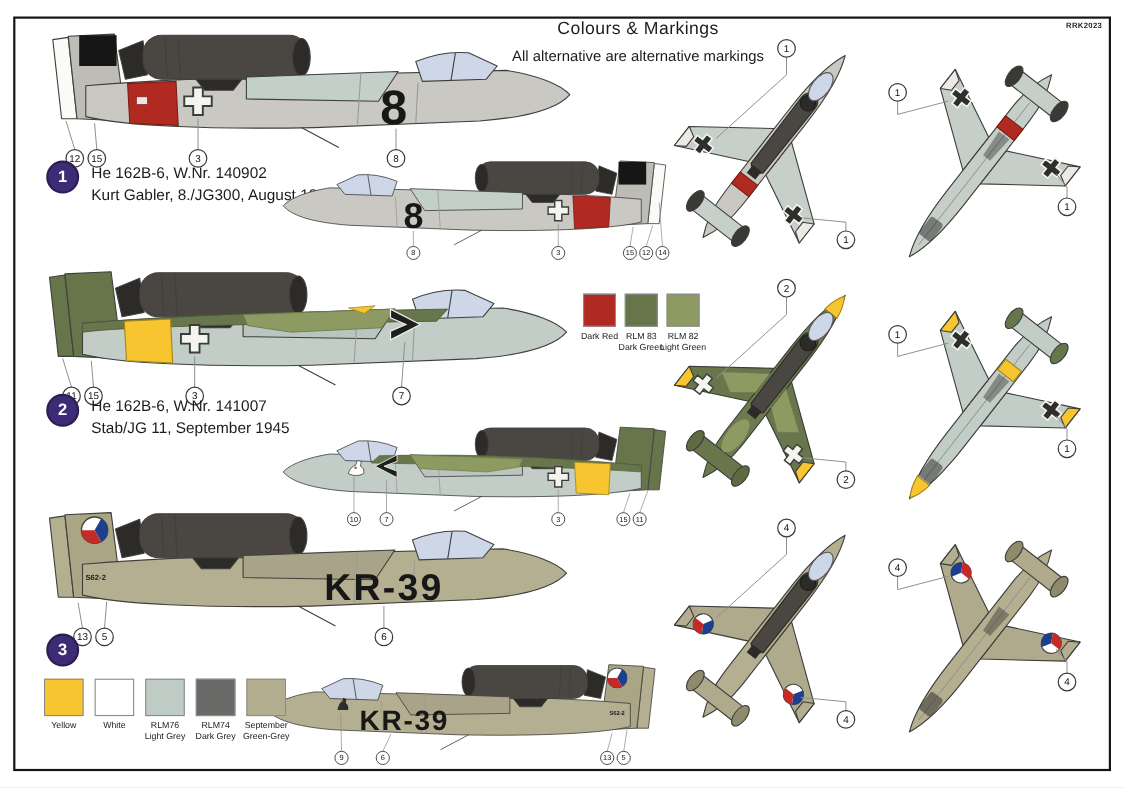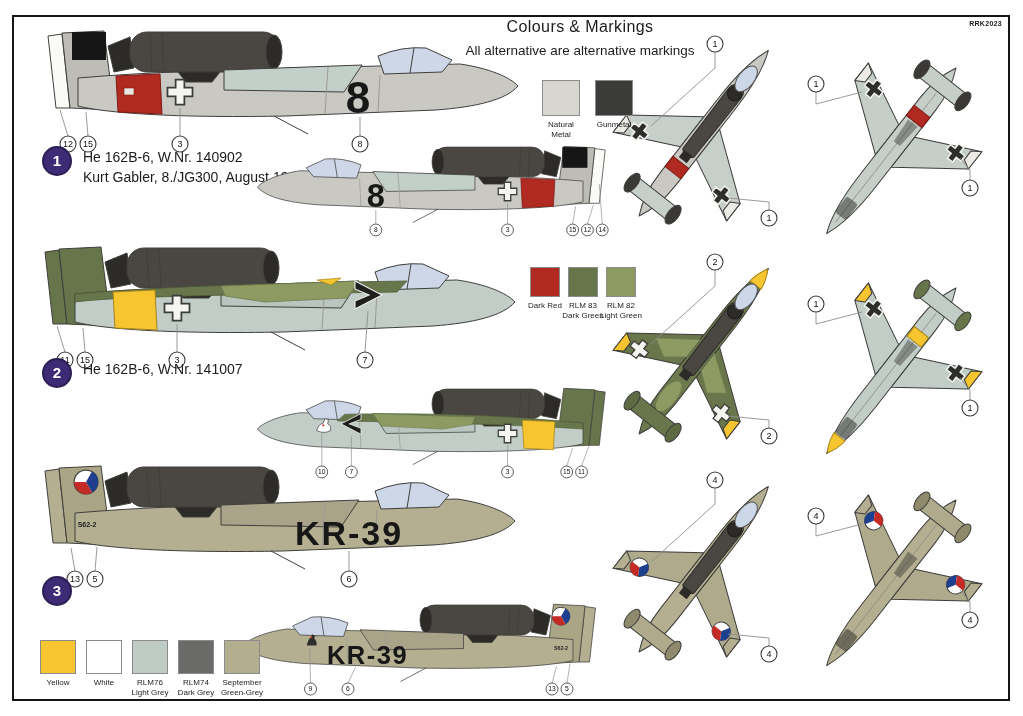--- a/index.html
+++ b/index.html
@@ -5,21 +5,21 @@
   html,body{margin:0;padding:0;background:#e8e8e8}
   .sheet{position:relative;width:1023px;height:716px;background:#fff;font-family:"Liberation Sans",sans-serif;color:#1c1c1c;overflow:hidden;margin:0 auto}
   .frame{position:absolute;left:12px;top:15px;right:13px;bottom:15px;border:2px solid #151515;pointer-events:none}
   .sheet-code{position:absolute;top:20px;right:21px;font-size:7px;font-weight:bold;letter-spacing:.3px}
   .header{position:absolute;left:430px;top:18px;width:300px;text-align:center}
   .title{font-size:16px;letter-spacing:.4px}
   .subtitle{margin-top:7px;font-size:13.5px}
   .pal{position:absolute;display:flex}
   .pal-top{left:542px;top:80px;gap:15px}
   .pal-mid{left:530px;top:267px;gap:8px}
-  .pal-bot{left:40px;top:640px;gap:10px}
+  .pal-bot{left:40px;top:617px;gap:10px}
   .sw{display:flex;flex-direction:column;align-items:center;width:38px}
   .pal-mid .sw{width:30px}
   .pal-bot .sw{width:36px}
   .box{width:38px;height:36px;border:1px solid #8b8b8b;box-sizing:border-box}
   .pal-mid .box{width:30px;height:30px}
   .pal-bot .box{width:36px;height:34px}
   .lbl{margin-top:4px;font-size:8px;line-height:1.3;text-align:center;width:56px}
   .lbl .b{font-weight:normal}
   .scheme-label{position:absolute;display:flex;gap:11px;align-items:flex-start}
   .snum{flex:0 0 auto;width:26px;height:26px;border-radius:50%;background:#3e2b75;color:#fff;font-weight:bold;font-size:15px;text-align:center;line-height:26px;border:2px solid #2b1e52}
@@ -209,20 +209,21 @@
         <line x1="340" y1="116" x2="343" y2="75"></line>
         <circle cx="340" cy="124" r="8"></circle>
         <text x="340" y="127">7</text>
       </g>
   </svg>
 
   <div class="scheme-label" style="left:42px;top:358px">
     <div class="snum">2</div>
     <div class="stext">
       <div>He 162B-6, W.Nr. 141007</div>
+      <div>Stab/JG 11, September 1945</div>
     </div>
   </div>
 
   <svg class="draw p2" style="left:250px;top:380px" width="370" height="104" viewBox="0 0 500 140">
     <use href="#side" transform="translate(500,0) scale(-1,1)"></use>
     <path d="M450,66 C360,60 260,58 170,56 L118,55 L128,46 C230,44 330,46 450,58 Z" fill="#68764b" stroke="#4f5c38" stroke-width=".8"></path>
     <path d="M304,50 L166,45 L178,62 L260,66 L300,60 Z" fill="#8d9b62" stroke="#6d7a4e" stroke-width=".8"></path>
     <circle cx="398" cy="72" r="4" fill="#8d9b62"></circle>
       <circle cx="382" cy="80" r="3.2" fill="#8d9b62"></circle>
     <path d="M368,54 L412,56 L410,94 L370,92 Z" fill="#f6c52f" stroke="#a5841a"></path>
@@ -446,35 +447,20 @@
         <circle cx="24" cy="54" r="8"></circle>
         <text x="24" y="57">4</text>
       </g>
     <g class="co">
         <polyline points="178,150 178,140 168,128"></polyline>
         <circle cx="178" cy="158" r="8"></circle>
         <text x="178" y="161">4</text>
       </g>
   </svg>
 
-  <div class="pal pal-top">
-    <div class="sw">
-      <div class="box" style="background-color: rgb(216, 214, 207);"></div>
-      <div class="lbl">
-          <div>Natural</div>
-          <div>Metal</div>
-        </div>
-    </div>
-    <div class="sw">
-      <div class="box" style="background-color: rgb(59, 59, 57);"></div>
-      <div class="lbl">
-          <div>Gunmetal</div>
-        </div>
-    </div>
-  </div>
 
   <div class="pal pal-mid">
     <div class="sw">
       <div class="box" style="background-color: rgb(177, 42, 33);"></div>
       <div class="lbl">
           <div class="b">Dark Red</div>
         </div>
     </div>
     <div class="sw">
       <div class="box" style="background-color: rgb(103, 117, 74);"></div>

